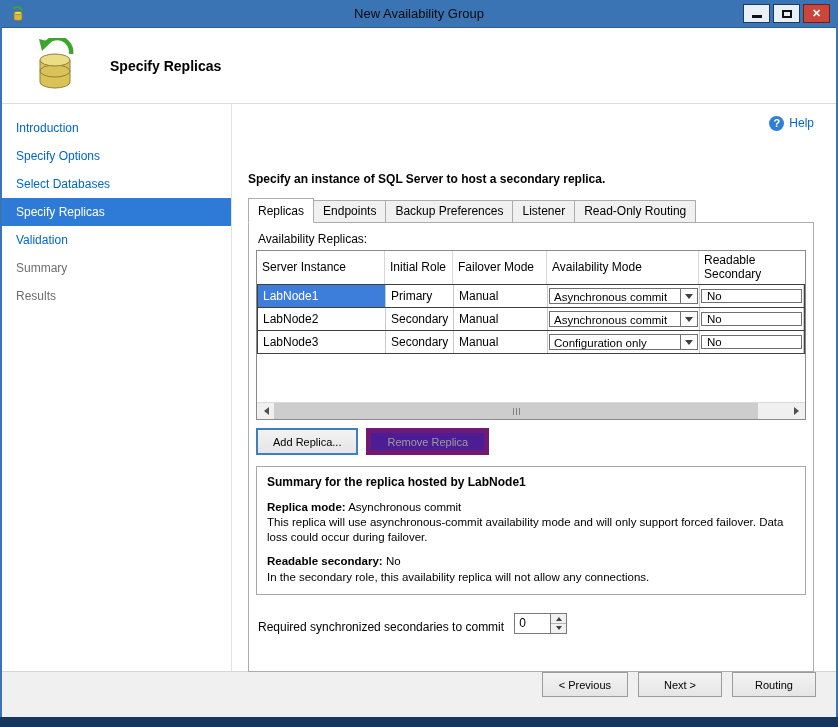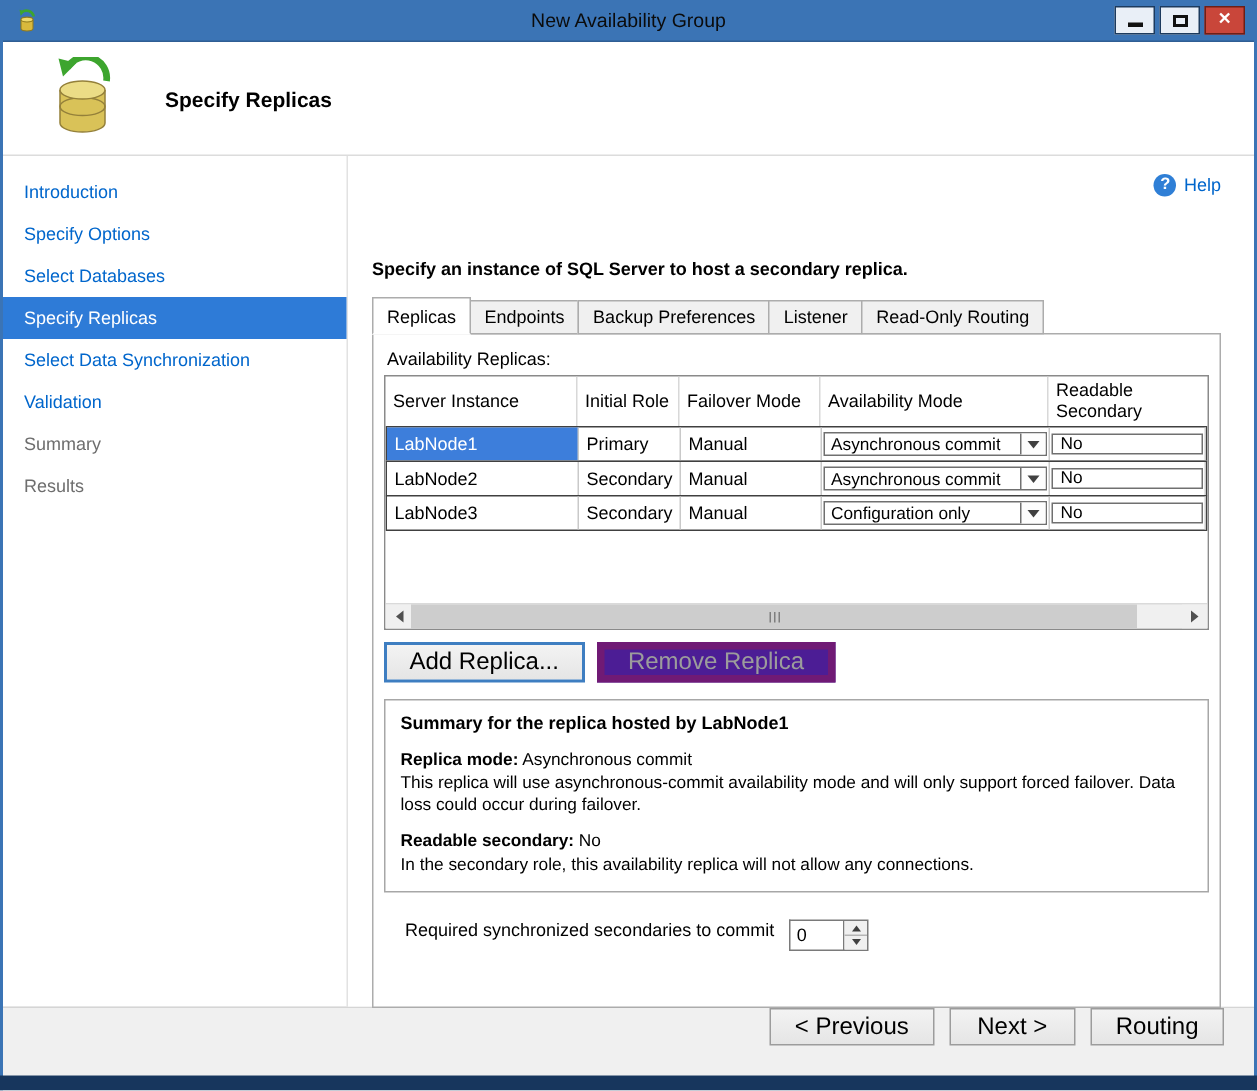--- a/index.html
+++ b/index.html
@@ -120,38 +120,38 @@
   .sb-btn { width: 17px; flex: none; display: flex; align-items: center; justify-content: center; background: #F0F0F0; }
   .tri-left  { width:0;height:0;border:4px solid transparent;border-right:5px solid #505050;margin-left:-3px; }
   .tri-right { width:0;height:0;border:4px solid transparent;border-left:5px solid #505050;margin-right:-3px; }
   .sb-track { flex: 1; display: flex; }
   .sb-thumb { flex: 1; margin-right: 30px; background: #CDCDCD; display: flex; align-items: center; justify-content: center; }
   .grip { width: 1px; height: 7px; background: #7E7E7E; box-shadow: 3px 0 #7E7E7E, -3px 0 #7E7E7E; }
 
   
   .btn-row { margin-top: 8px; display: flex; gap: 8px; }
   .btn {
-    height: 27px; padding: 0 16px; font-size: 16px; font-family: inherit;
+    height: 27px; padding: 0 16px; font-size: 11px; font-family: inherit;
     background: linear-gradient(#F3F3F3, #E5E5E5); border: 1px solid #9C9C9C; cursor: default;
   }
   .btn.focused { border: 2px solid #3E7EC1; padding: 0 15px; }
   .btn.disabled { background: #4c1d95; border: 5px solid #701a75; color: #9C9C9C; }
 
   
   .summary-box {
     margin-top: 11px; border: 1px solid #A7A7A7; background: #fff;
     padding: 8px 10px 10px 10px; font-size: 11.5px; line-height: 1.25;
   }
   .sum-title { font-weight: bold; font-size: 12px; }
   .sum-line { margin-top: 10px; }
   .sum-line .b { font-weight: bold; }
   .sum-desc { margin-top: 1px; }
 
   
-  .quorum-row { margin-top: 18px; display: flex; align-items: flex-start; margin-left: 12px; }
+  .quorum-row { margin-top: 18px; display: flex; align-items: flex-end; }
   .q-label { margin-left: 2px; }
   .spinner { display: flex; align-items: stretch; margin-left: 10px; height: 21px; }
   .spin-input {
     width: 36px; border: 1px solid #7A7A7A; border-right: none; padding: 0 4px;
     font-family: inherit; font-size: 12px; outline: none;
   }
   .spin-btns { display: flex; flex-direction: column; width: 17px; border: 1px solid #7A7A7A; }
   .spin-up, .spin-down { flex: 1; display: flex; align-items: center; justify-content: center; background: #F0F0F0; }
   .spin-up { border-bottom: 1px solid #B5B5B5; }
   .tri-up-s { width:0;height:0;border:3px solid transparent;border-bottom:4px solid #404040;margin-bottom:2px; }
@@ -206,21 +206,20 @@
     <span class="hdr-title">Specify Replicas</span>
   </div>
 
   <div class="body-row">
 
     <div class="sidebar">
       <div class="side-item link">Introduction</div>
       <div class="side-item link">Specify Options</div>
       <div class="side-item link">Select Databases</div>
       <div class="side-item selected">Specify Replicas</div>
-      <div class="side-item link">Select Data Synchronization</div>
       <div class="side-item link">Validation</div>
       <div class="side-item disabled">Summary</div>
       <div class="side-item disabled">Results</div>
     </div>
 
     <div class="main">
 
       <div class="help-row">
         <span class="help-icon">?</span>
         <span class="help-label">Help</span>

